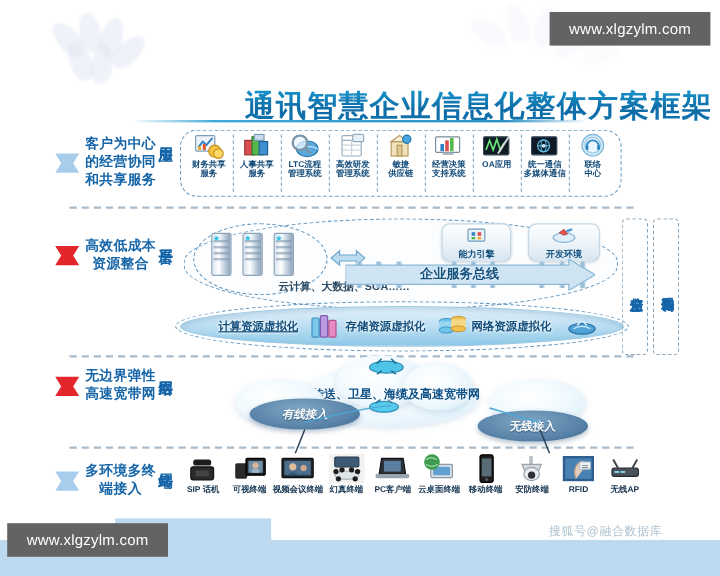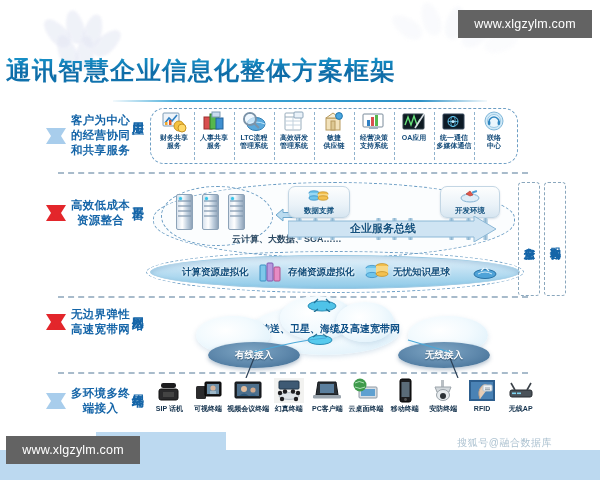--- a/index.html
+++ b/index.html
@@ -33,22 +33,22 @@
   .deco-right-bloom {
     position: absolute;
     pointer-events: none;
     opacity: .40;
     filter: blur(1.3px);
   }
 
   
   .title-wrap {
     position: absolute;
-    left: 0; top: 54px; width: 600px;
-    text-align: left;
+    left: 0; top: 72px; width: 600px;
+    text-align: right;
   }
   .title-text {
     display: inline-block;
     font-size: 25px;
     font-weight: bold;
     letter-spacing: 1px;
     color: #1279b4;
     background: linear-gradient(180deg,#1a9ad0 0%, #0e6ba6 55%, #1279b4 100%);
     -webkit-background-clip: text;
     background-clip: text;
@@ -557,37 +557,36 @@
 
 
   <div class="bigarrow">
     <svg width="30" height="18" viewBox="0 0 30 18">
       <path d="M1 9 L8 3 L8 6.5 L22 6.5 L22 3 L29 9 L22 15 L22 11.5 L8 11.5 L8 15 Z" fill="#bcdcf0" stroke="#6fa8cd" stroke-width="1"></path>
     </svg>
   </div>
 
   <div class="cloudtag" style="left:232px; top:233px;">云计算、大数据、SOA……</div>
 
-  <div class="capsule" style="left:288px; top:186px; width:62px; height:32px;">
-    <span>
-      <svg width="22" height="14" viewBox="0 0 22 14">
-        <ellipse cx="6" cy="4" rx="5" ry="2.2" fill="#6fc4ea" stroke="#2f86c0" stroke-width=".7"></ellipse>
-        <rect x="1" y="4" width="10" height="5" fill="#9ad8f2"></rect>
-        <ellipse cx="6" cy="9" rx="5" ry="2.2" fill="#6fc4ea" stroke="#2f86c0" stroke-width=".7"></ellipse>
-        <ellipse cx="15" cy="5" rx="5" ry="2.2" fill="#f3c04f" stroke="#c08b20" stroke-width=".7"></ellipse>
-        <rect x="10" y="5" width="10" height="4" fill="#f8d886"></rect>
-        <ellipse cx="15" cy="9" rx="5" ry="2.2" fill="#f3c04f" stroke="#c08b20" stroke-width=".7"></ellipse>
-      </svg>
-    </span>
-    <span class="cap-lbl">数据支撑</span>
-  </div>
   <div class="pillar" style="left:297px; top:218px; height:22px;"></div>
   <div class="pillar" style="left:313px; top:218px; height:22px;"></div>
   <div class="pillar" style="left:330px; top:218px; height:22px;"></div>
 
+  <div class="capsule" style="left:368px; top:186px; width:58px; height:32px;">
+    <span>
+      <svg width="20" height="14" viewBox="0 0 20 14">
+        <rect x="3" y="2" width="14" height="10" rx="1" fill="#e9f3fa" stroke="#6f9cbd"></rect>
+        <rect x="6" y="4.5" width="3" height="3" fill="#2f86c0"></rect>
+        <rect x="11" y="4.5" width="3" height="3" fill="#d94f4f"></rect>
+        <rect x="6" y="8.5" width="3" height="2" fill="#56b84c"></rect>
+        <rect x="11" y="8.5" width="3" height="2" fill="#f0a92e"></rect>
+      </svg>
+    </span>
+    <span class="cap-lbl">能力引擎</span>
+  </div>
   <div class="pillar" style="left:376px; top:218px; height:22px;"></div>
   <div class="pillar" style="left:392px; top:218px; height:22px;"></div>
   <div class="pillar" style="left:408px; top:218px; height:22px;"></div>
 
   <div class="capsule" style="left:440px; top:186px; width:60px; height:32px;">
     <span>
       <svg width="22" height="14" viewBox="0 0 22 14">
         <ellipse cx="11" cy="9" rx="9" ry="4" fill="#dfeef9" stroke="#86b4d4"></ellipse>
         <path d="M4 7 q7 -6 14 0" fill="none" stroke="#a9cde6"></path>
         <path d="M7 5 l4 -3 3 4 -3 1 z" fill="#e2564a" stroke="#a8362c" stroke-width=".6"></path>
@@ -603,42 +602,42 @@
   <div class="bus-arrow">
     <svg width="208" height="26" viewBox="0 0 208 26">
       <path d="M0 5 L186 5 L186 0 L208 13 L186 26 L186 21 L0 21 Z" fill="#cfe4f3" stroke="#8cb8d6" stroke-width="1"></path>
     </svg>
   </div>
   <div class="bus-label">企业服务总线</div>
 
   <div class="virt-band-dash"></div>
   <div class="virt-band"></div>
 
-  <div class="virt-lbl" style="left:182px; top:266px;">计算资源虚拟化</div>
+  <div class="virt-lbl" style="left:182px; top:266px;text-decoration:underline;">计算资源虚拟化</div>
   <span style="position:absolute; left:258px; top:261px;">
     <svg width="24" height="22" viewBox="0 0 24 22">
       <rect x="2" y="4" width="6" height="16" rx="1" fill="#7ec8ea" stroke="#3b90c2"></rect>
       <rect x="9" y="2" width="6" height="18" rx="1" fill="#b99adf" stroke="#7d5bb0"></rect>
       <rect x="16" y="6" width="6" height="14" rx="1" fill="#e78bc4" stroke="#b0538c"></rect>
     </svg>
   </span>
 
   <div class="virt-lbl" style="left:288px; top:266px;">存储资源虚拟化</div>
   <span style="position:absolute; left:364px; top:260px;">
     <svg width="26" height="24" viewBox="0 0 26 24">
       <ellipse cx="8" cy="8" rx="6" ry="2.6" fill="#6fc4ea" stroke="#2f86c0" stroke-width=".7"></ellipse>
       <rect x="2" y="8" width="12" height="7" fill="#9ad8f2"></rect>
       <ellipse cx="8" cy="15" rx="6" ry="2.6" fill="#6fc4ea" stroke="#2f86c0" stroke-width=".7"></ellipse>
       <ellipse cx="18" cy="6" rx="6" ry="2.4" fill="#f3c04f" stroke="#c08b20" stroke-width=".7"></ellipse>
       <rect x="12" y="6" width="12" height="8" fill="#f8d886"></rect>
       <ellipse cx="18" cy="14" rx="6" ry="2.4" fill="#f3c04f" stroke="#c08b20" stroke-width=".7"></ellipse>
     </svg>
   </span>
 
-  <div class="virt-lbl" style="left:393px; top:266px;">无忧知识星球</div>
+  <div class="virt-lbl" style="left:393px; top:266px;">网络资源虚拟化</div>
   <span style="position:absolute; left:472px; top:266px;">
     <svg width="26" height="14" viewBox="0 0 26 14">
       <ellipse cx="13" cy="8" rx="11" ry="4.5" fill="#4fa3d8" stroke="#2872a5"></ellipse>
       <path d="M6 8 q7 -4 14 0" fill="none" stroke="#cfeaf8"></path>
       <path d="M9 5 l3 -3 M17 5 l-3 -3" stroke="#e9f6fd" stroke-width="1.2"></path>
     </svg>
   </span>
 
   <div class="cloud" style="left:250px; top:305px; width:150px; height:50px;">
   </div>
@@ -656,21 +655,21 @@
       <ellipse cx="15" cy="7" rx="12" ry="4.5" fill="#57cbee" stroke="#2a8cb5"></ellipse>
       <path d="M8 4 l4 -3 M22 4 l-4 -3" stroke="#1d6f94" stroke-width="1.2"></path>
     </svg>
   </span>
 
   <div class="net-core-lbl">光传送、卫星、海缆及高速宽带网</div>
 
   <div class="cloud" style="left:196px; top:316px; width:74px; height:38px;"></div>
   <div class="cloud" style="left:408px; top:316px; width:80px; height:38px;"></div>
 
-  <div class="access-cloud" style="left:208px; top:342px;">
+  <div class="access-cloud" style="left:208px; top:332px;font-style:italic;">
     <span>有线接入</span>
   </div>
   <div class="access-cloud" style="left:398px; top:342px;justify-content:center;">
     <span>无线接入</span>
   </div>
 
   <svg style="position:absolute; left:150px; top:300px;" width="390" height="78" viewBox="0 0 390 78">
     <path d="M104 52 Q150 40 176 38" fill="none" stroke="#4aa8d8" stroke-width="1.2"></path>
     <path d="M258 40 Q278 46 300 52" fill="none" stroke="#4aa8d8" stroke-width="1.2"></path>
     <path d="M104 58 L96 78" fill="none" stroke="#2a3f55" stroke-width="1.2"></path>

